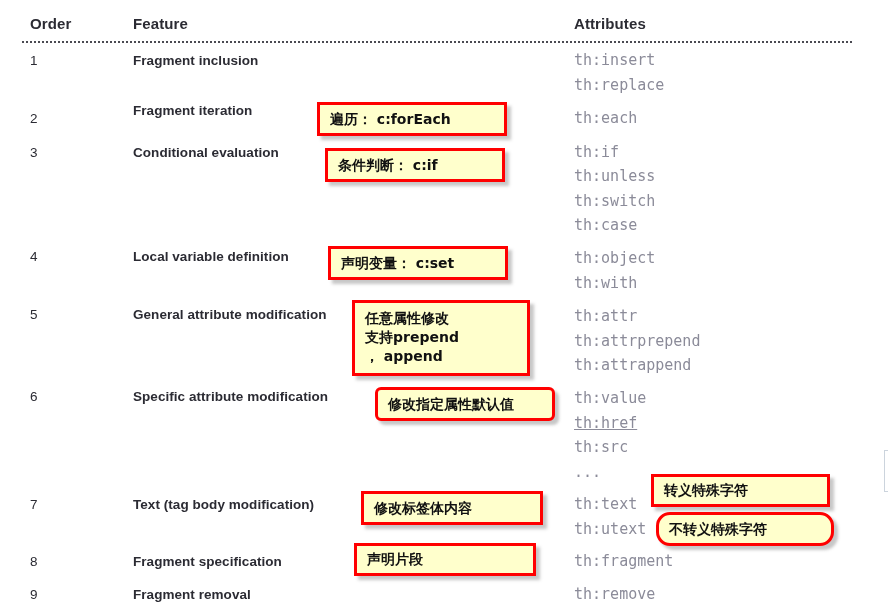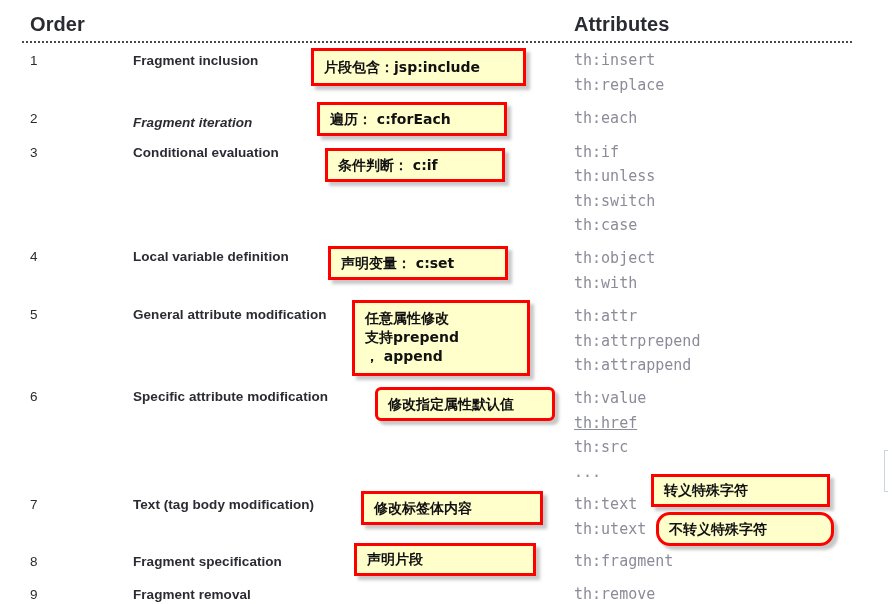--- a/index.html
+++ b/index.html
@@ -24,21 +24,21 @@
     width: 892px;
     height: 604px;
   }
 
   .col-order   { position: absolute; left: 30px;  width: 95px;  }
   .col-feature { position: absolute; left: 133px; width: 430px; }
   .col-attrs   { position: absolute; left: 574px; width: 300px; }
 
   .hdr {
     top: 15px;
-    font-size: 20px;
+    font-size: 15px;
     font-weight: bold;
     color: #2b2b33;
     letter-spacing: 0.1px;
     line-height: 18px;
   }
 
   #header-rule {
     position: absolute;
     left: 22px;
     top: 41px;
@@ -101,30 +101,31 @@
     box-sizing: border-box;
     background: #ffffff;
   }
 </style>
 </head>
 <body>
 
 <div id="table-layer">
 
   <div class="hdr col-order">Order</div>
+  <div class="hdr col-feature">Feature</div>
   <div class="hdr col-attrs">Attributes</div>
   <div id="header-rule"></div>
 
   <div class="cell order" style="left:30px;  top:50px;">1</div>
   <div class="cell feature" style="left:133px; top:50px;">Fragment inclusion</div>
   <div class="attr" style="top:51px;">th:insert</div>
   <div class="attr" style="top:76px;">th:replace</div>
 
   <div class="cell order" style="left:30px;  top:108px;">2</div>
-  <div class="cell feature" style="left:133px; top:112px;font-style:italic;">Fragment iteration</div>
+  <div class="cell feature" style="left:133px; top:100px;">Fragment iteration</div>
   <div class="attr" style="top:109px;">th:each</div>
 
   <div class="cell order" style="left:30px;  top:142px;">3</div>
   <div class="cell feature" style="left:133px; top:142px;">Conditional evaluation</div>
   <div class="attr" style="top:143px;">th:if</div>
   <div class="attr" style="top:167px;">th:unless</div>
   <div class="attr" style="top:192px;">th:switch</div>
   <div class="attr" style="top:216px;">th:case</div>
 
   <div class="cell order" style="left:30px;  top:246px;">4</div>
@@ -151,21 +152,20 @@
   <div class="attr" style="top:520px;">th:utext</div>
 
   <div class="cell order" style="left:30px;  top:551px;">8</div>
   <div class="cell feature" style="left:133px; top:551px;text-align:right;">Fragment specification</div>
   <div class="attr" style="top:552px;">th:fragment</div>
 
   <div class="cell order" style="left:30px;  top:584px;">9</div>
   <div class="cell feature" style="left:133px; top:584px;">Fragment removal</div>
   <div class="attr" style="top:585px;">th:remove</div>
 
-  <div class="callout" style="left:311px; top:48px;  width:215px; height:38px;">片段包含：jsp:include</div>
 
   <div class="callout" style="left:317px; top:102px; width:190px; height:34px;">遍历： c:forEach</div>
 
   <div class="callout" style="left:325px; top:148px; width:180px; height:34px;">条件判断： c:if</div>
 
   <div class="callout" style="left:328px; top:246px; width:180px; height:34px;">声明变量： c:set</div>
 
   <div class="callout multiline" style="left:352px; top:300px; width:178px; height:76px;">任意属性修改
 支持prepend
 ， append</div>

